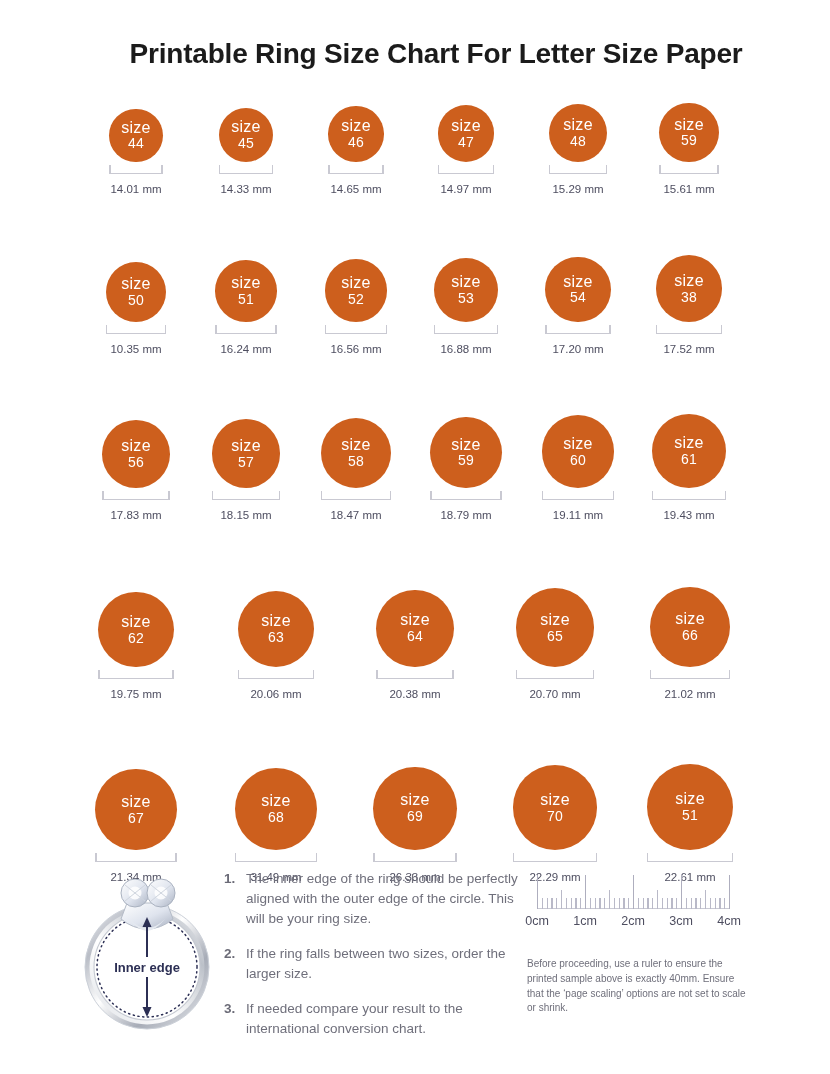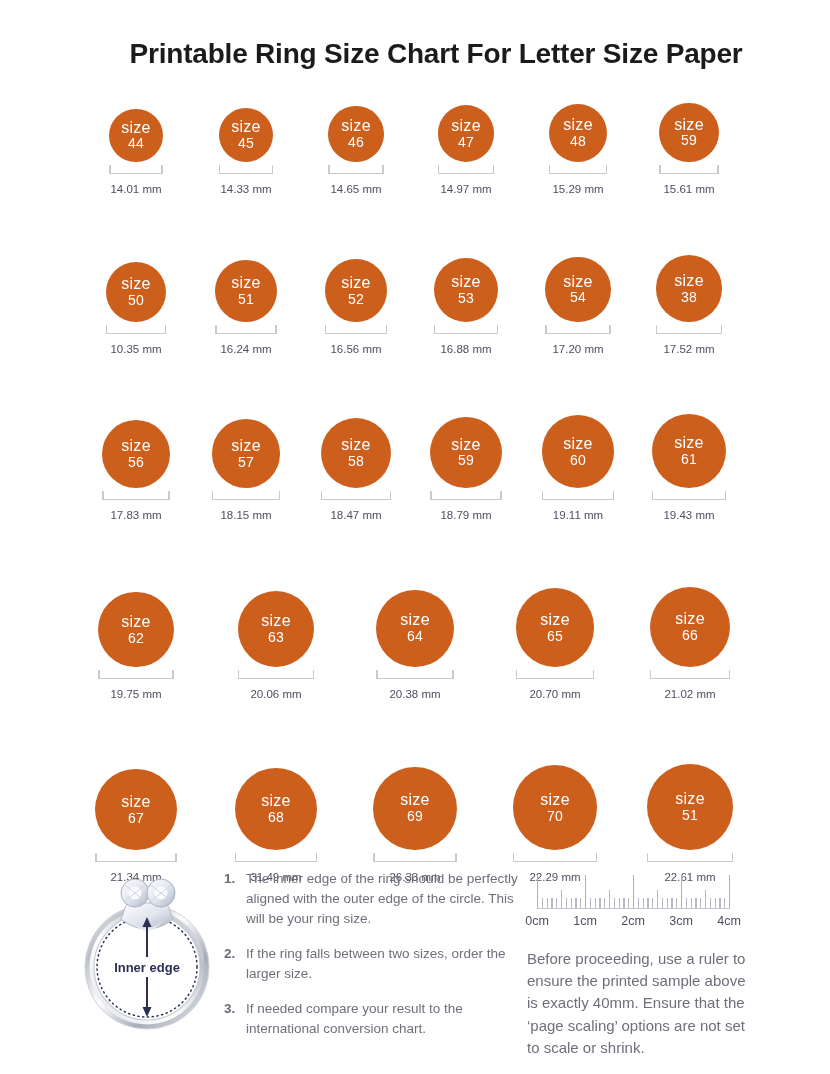--- a/index.html
+++ b/index.html
@@ -178,24 +178,24 @@
   }
   #ruler-labels .rl {
     position: absolute;
     top: 0;
     font-size: 12.5px;
     color: #4e4e60;
     transform: translateX(-50%);
     white-space: nowrap;
   }
   #ruler-note {
-    margin-top: 16px;
+    margin-top: 25px;
     margin-left: 0;
     width: 225px;
-    font-size: 15px;
+    font-size: 10px;
     line-height: 1.48;
     color: #6f6f7b;
   }
 </style>
 </head>
 <body>
 
 <div id="page-title">Printable Ring Size Chart For Letter Size Paper</div>
 
 <div id="size-grid">

